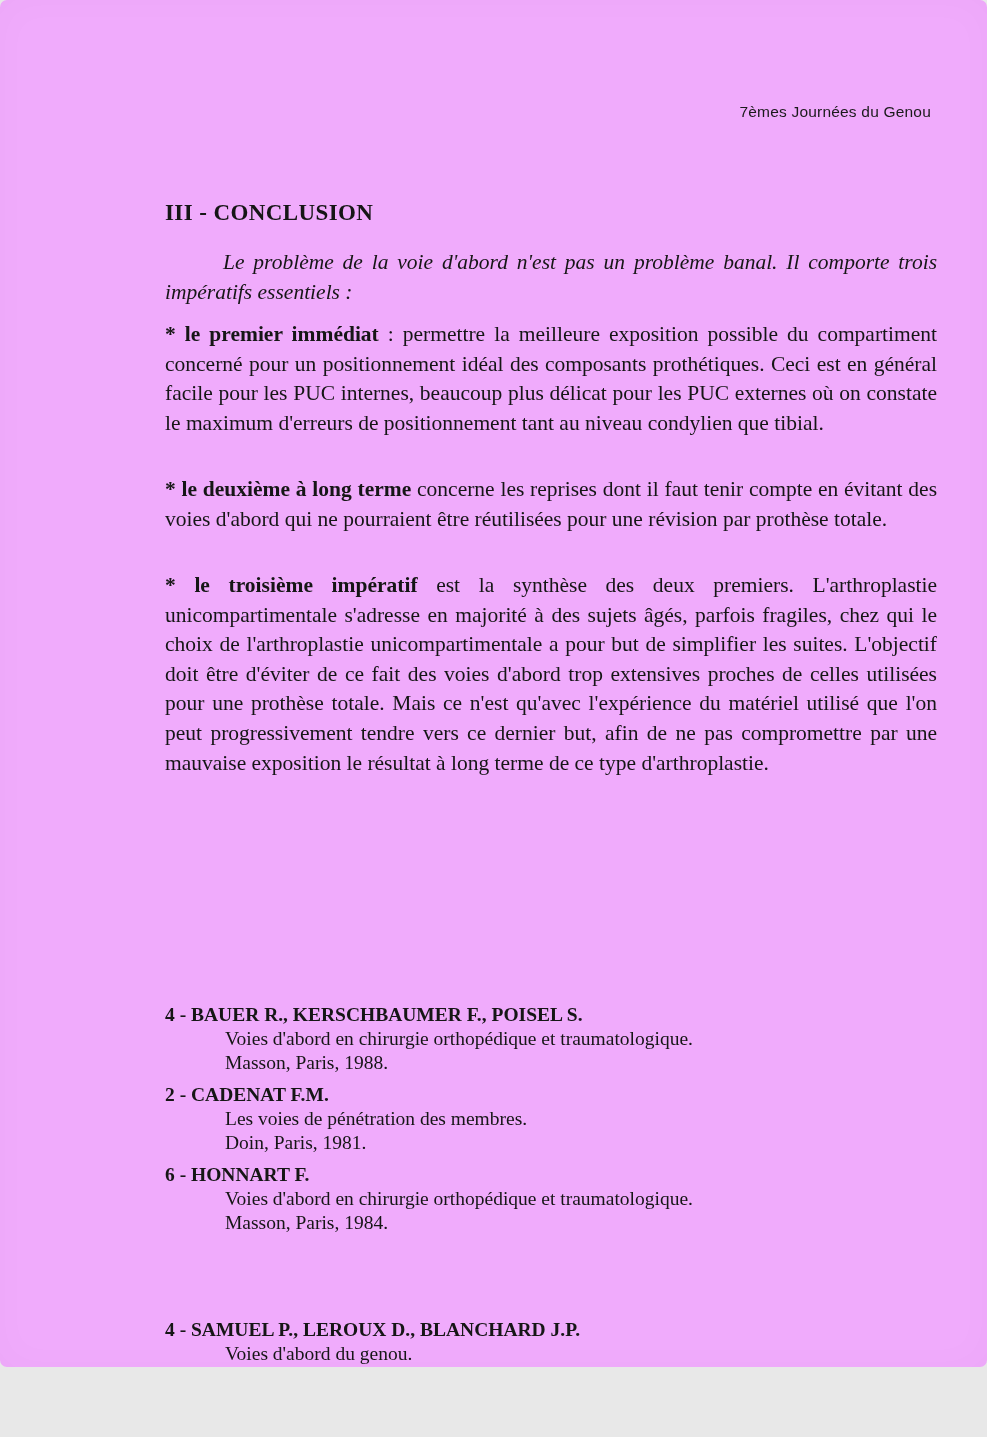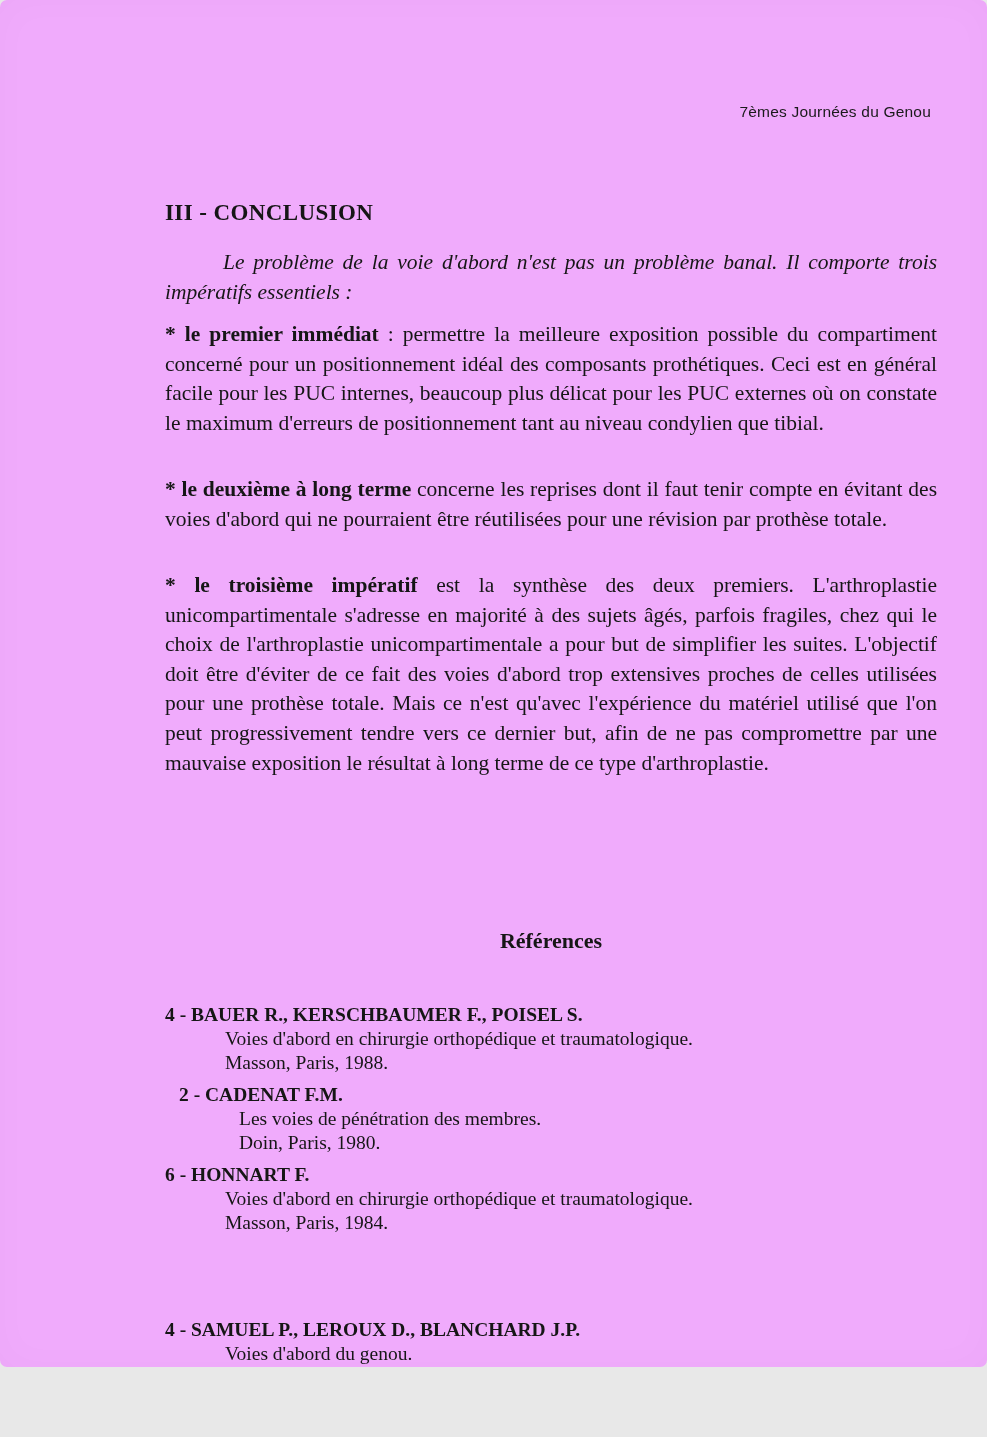--- a/index.html
+++ b/index.html
@@ -94,32 +94,31 @@
   </p>
 
   <p class="content body-par point-2" style="margin: 0px; position: absolute;">
     <span class="point-lead">* le deuxième à long terme</span><span> concerne les reprises dont il faut tenir compte en évitant des voies d'abord qui ne pourraient être réutilisées pour une révision par prothèse totale.</span>
   </p>
 
   <p class="content body-par point-3" style="margin: 0px; position: absolute;">
     <span class="point-lead">* le troisième impératif</span><span> est la synthèse des deux premiers. L'arthroplastie unicompartimentale s'adresse en majorité à des sujets âgés, parfois fragiles, chez qui le choix de l'arthroplastie unicompartimentale a pour but de simplifier les suites. L'objectif doit être d'éviter de ce fait des voies d'abord trop extensives proches de celles utilisées pour une prothèse totale. Mais ce n'est qu'avec l'expérience du matériel utilisé que l'on peut progressivement tendre vers ce dernier but, afin de ne pas compromettre par une mauvaise exposition le résultat à long terme de ce type d'arthroplastie.</span>
   </p>
 
-  <h2 class="content refs-title" style="margin:0; position:absolute;">Références</h2>
 
   <div class="content ref-item ref-1" style="position:absolute;">
     <div class="ref-authors">4 - BAUER R., KERSCHBAUMER F., POISEL S.</div>
     <div class="ref-line">Voies d'abord en chirurgie orthopédique et traumatologique.</div>
     <div class="ref-line">Masson, Paris, 1988.</div>
   </div>
 
-  <div class="content ref-item ref-2" style="position:absolute;margin-left:14px;">
+  <div class="content ref-item ref-2" style="position:absolute;">
     <div class="ref-authors">2 - CADENAT F.M.</div>
     <div class="ref-line">Les voies de pénétration des membres.</div>
-    <div class="ref-line">Doin, Paris, 1980.</div>
+    <div class="ref-line">Doin, Paris, 1981.</div>
   </div>
 
   <div class="content ref-item ref-3" style="position:absolute;">
     <div class="ref-authors">6 - HONNART F.</div>
     <div class="ref-line">Voies d'abord en chirurgie orthopédique et traumatologique.</div>
     <div class="ref-line">Masson, Paris, 1984.</div>
   </div>
 
   <div class="content ref-item ref-4" style="position:absolute;">
     <div class="ref-authors">4 - SAMUEL P., LEROUX D., BLANCHARD J.P.</div>

